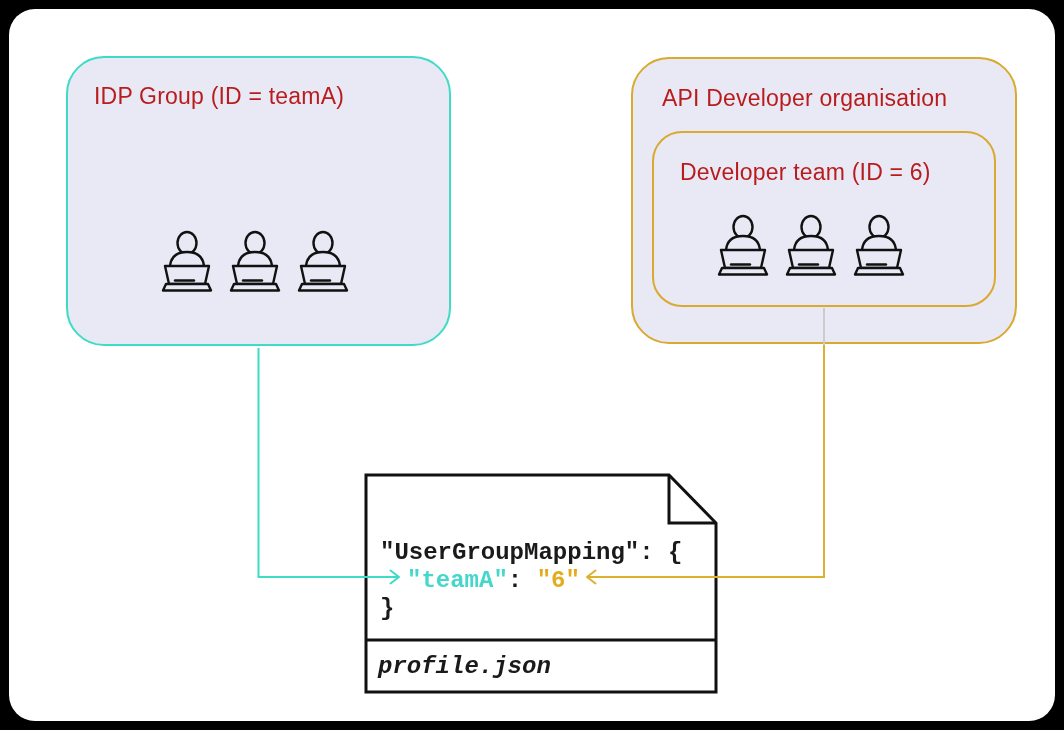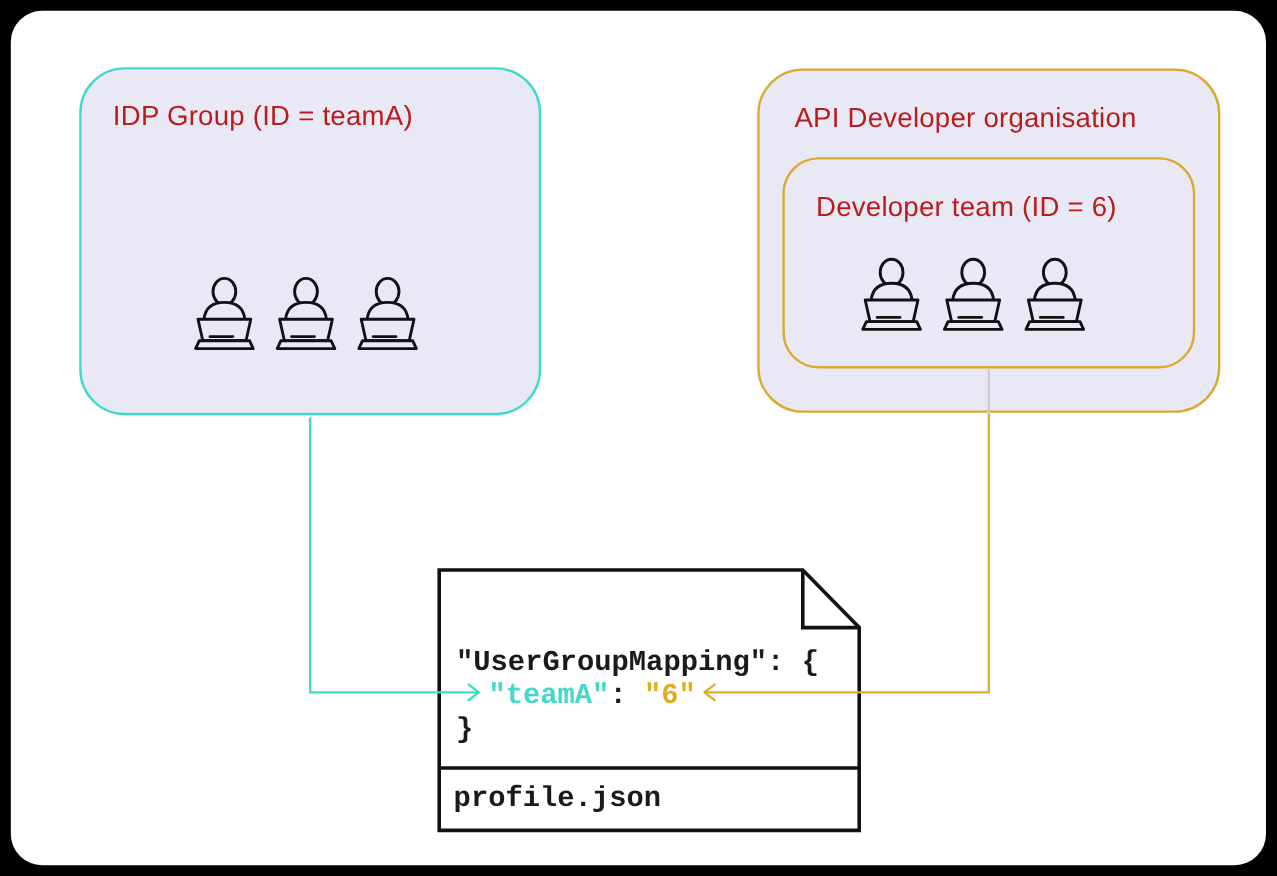--- a/index.html
+++ b/index.html
@@ -82,21 +82,21 @@
     font-family: "Liberation Mono", monospace;
     font-weight: bold;
     font-size: 24px;
     line-height: 24px;
     color: #1a1a1a;
     white-space: pre;
   }
   .code-1 { left: 371px; top: 532px; }
   .code-2 { left: 398px; top: 560px; }
   .code-3 { left: 371px; top: 588px; }
-  .doc-footer { left: 369px; top: 646px; }
+  .doc-footer { left: 369px; top: 646px; font-style: italic; }
   .tok-key   { color: #45D7CC; }
   .tok-value { color: #E2AC1C; }
 </style>
 </head>
 <body>
 
 <div class="stage">
   <div class="canvas">
 
     <div class="group-box box-idp"></div>

